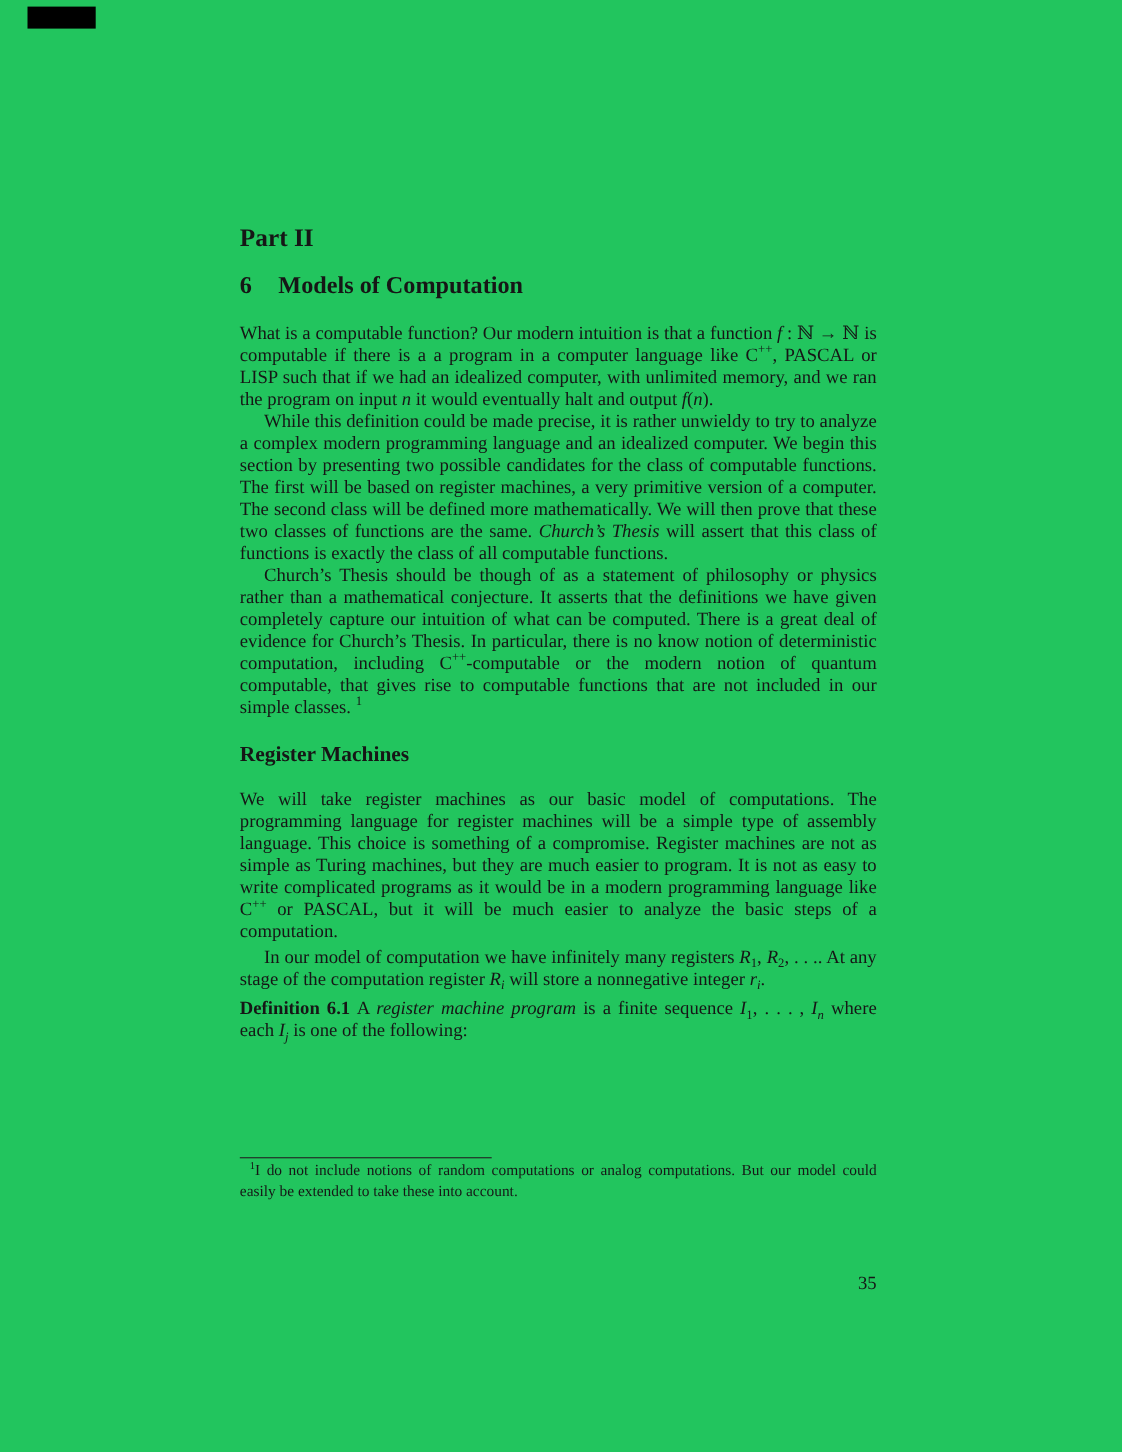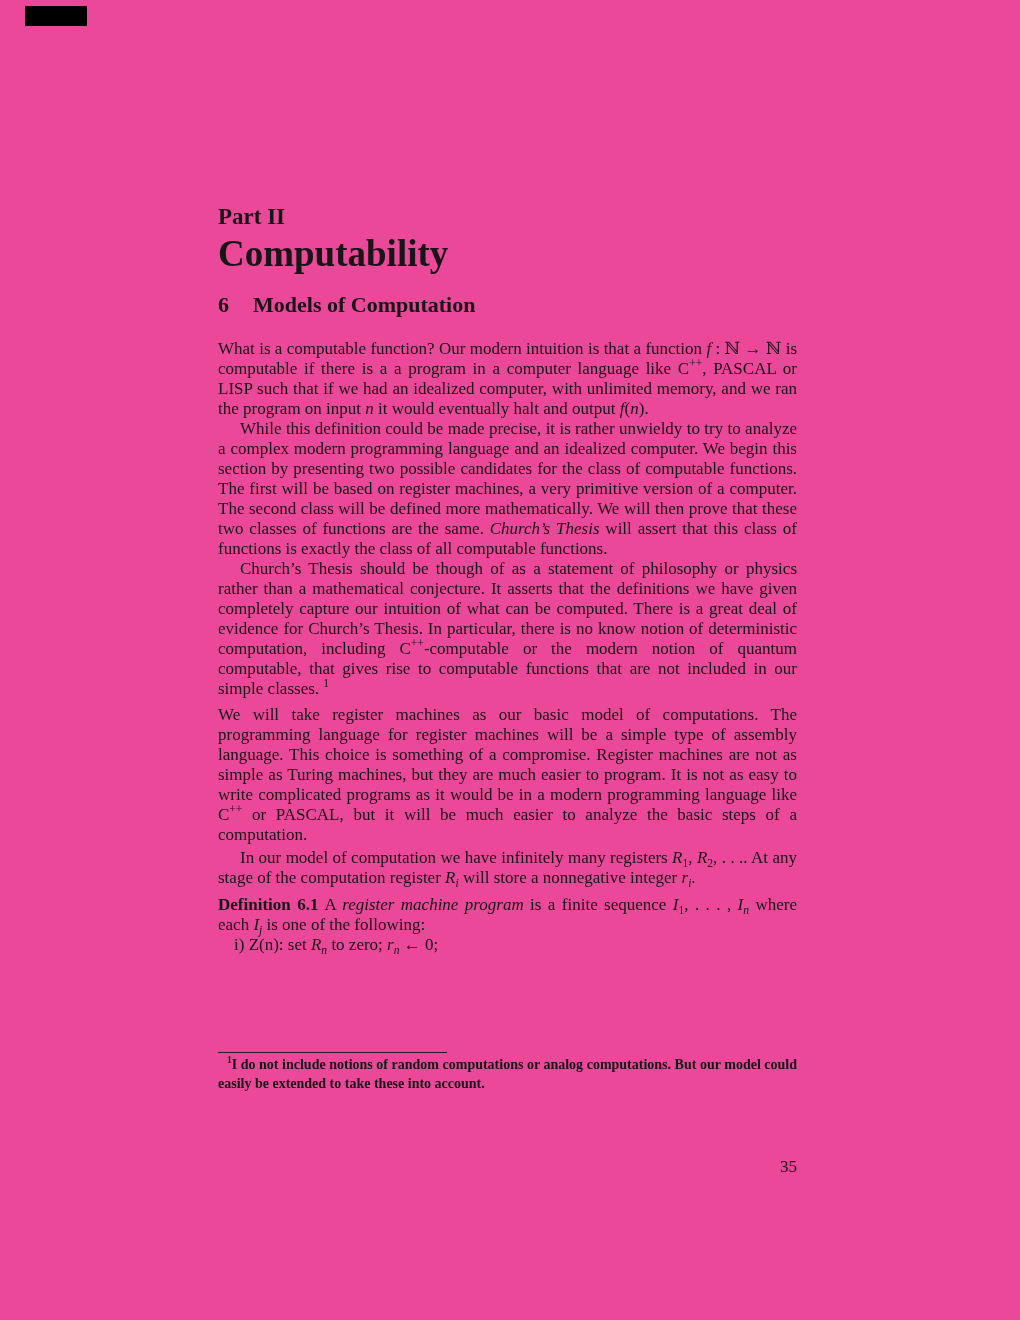--- a/index.html
+++ b/index.html
@@ -4,97 +4,96 @@
 <style>
   html, body { margin: 0; padding: 0; }
   body {
     width: 1020px; height: 1320px;
     background: #ffffff;
     font-family: "Liberation Serif", "DejaVu Serif", serif;
     color: var(--ink, #161616);
     position: relative;
     overflow: hidden;
   }
-  .page { position: absolute; inset: 0; background: #ec4899; }
+  .page { position: absolute; inset: 0; background: #22c55e; }
 
   .scan-mark {
     position: absolute; left: 25px; top: 6px;
     width: 62px; height: 20px;
     background: var(--artifact, #000000);
   }
 
   .column { position: absolute; left: 218px; top: 203px; width: 579px; }
 
   .part-label  { font-weight: bold; font-size: 23px; line-height: 27px; }
   .part-title  { font-weight: bold; font-size: 37px; line-height: 44px; margin: 2px 0 0 0; }
   .section-heading { font-weight: bold; font-size: 22px; line-height: 26px; margin: 16px 0 0 0; }
   .sec-num { margin-right: 24px; }
   .subsection-heading { font-weight: bold; font-size: 19.5px; line-height: 24px; margin: 22px 0 0 0; }
 
   p { margin: 0; font-size: 17px; line-height: 20px; text-align: justify; }
   p.first-after-section { margin-top: 21px; }
   p.indent { text-indent: 22px; }
-  p.after-subsection { margin-top: 6px; }
+  p.after-subsection { margin-top: 18px; }
   p.registers-para { margin-top: 3px; }
   p.definition { margin-top: 7px; }
   p.item-line { text-indent: 16px; text-align: left; }
 
   .seg-i  { font-style: italic; }
   .seg-b  { font-weight: bold; margin-right: 6px; }
   .seg-sup { font-size: 68%; vertical-align: super; line-height: 0; }
   .seg-sub { font-size: 68%; vertical-align: sub;   line-height: 0; }
 
   .footnote-rule {
     position: absolute; left: 218px; top: 1052px;
     width: 229px; height: 0;
     border-top: 1.2px solid #222222;
   }
   .footnotes {
     position: absolute; left: 218px; top: 1056px; width: 579px;
   }
-  .footnotes p { font-size: 14px; line-height: 18.5px; text-align: justify; font-weight: bold; }
+  .footnotes p { font-size: 14px; line-height: 18.5px; text-align: justify; }
   .footnotes p.fn-1 { text-indent: 9px; }
   .footnotes p.fn-2 { text-indent: 5px; }
 
   .page-number {
     position: absolute; left: 218px; top: 1157px; width: 579px;
     text-align: right; font-size: 17px; line-height: 20px;
   }
 </style>
 </head>
 <body style="background: rgb(255, 255, 255);">
 
 <div class="page">
 
   <div class="scan-mark"></div>
 
   <div class="column">
 
     <div class="part-label">Part II</div>
 
-    <div class="part-title">Computability</div>
 
     <div class="section-heading">
       <span class="sec-num">6</span><span>Models of Computation</span>
     </div>
 
     <p class="first-after-section"><span>What is a computable function? Our modern intuition is that a function </span><span class="seg-i">f</span><span> : ℕ → ℕ is computable if there is a a program in a computer language like C</span><span class="seg-sup">++</span><span>, PASCAL or LISP such that if we had an idealized computer, with unlimited memory, and we ran the program on input </span><span class="seg-i">n</span><span> it would eventually halt and output </span><span class="seg-i">f</span><span>(</span><span class="seg-i">n</span><span>).</span></p>
 
     <p class="indent"><span>While this definition could be made precise, it is rather unwieldy to try to analyze a complex modern programming language and an idealized computer. We begin this section by presenting two possible candidates for the class of computable functions. The first will be based on register machines, a very primitive version of a computer. The second class will be defined more mathematically. We will then prove that these two classes of functions are the same. </span><span class="seg-i">Church’s Thesis</span><span> will assert that this class of functions is exactly the class of all computable functions.</span></p>
 
     <p class="indent"><span>Church’s Thesis should be though of as a statement of philosophy or physics rather than a mathematical conjecture. It asserts that the definitions we have given completely capture our intuition of what can be computed. There is a great deal of evidence for Church’s Thesis. In particular, there is no know notion of deterministic computation, including C</span><span class="seg-sup">++</span><span>-computable or the modern notion of quantum computable, that gives rise to computable functions that are not included in our simple classes. </span><span class="seg-sup">1</span></p>
 
+    <div class="subsection-heading">Register Machines</div>
 
     <p class="after-subsection"><span>We will take register machines as our basic model of computations. The programming language for register machines will be a simple type of assembly language. This choice is something of a compromise. Register machines are not as simple as Turing machines, but they are much easier to program. It is not as easy to write complicated programs as it would be in a modern programming language like C</span><span class="seg-sup">++</span><span> or PASCAL, but it will be much easier to analyze the basic steps of a computation.</span></p>
 
     <p class="indent registers-para"><span>In our model of computation we have infinitely many registers </span><span class="seg-i">R</span><span class="seg-sub">1</span><span>, </span><span class="seg-i">R</span><span class="seg-sub">2</span><span>, . . .. At any stage of the computation register </span><span class="seg-i">R</span><span class="seg-sub seg-i">i</span><span> will store a nonnegative integer </span><span class="seg-i">r</span><span class="seg-sub seg-i">i</span><span>.</span></p>
 
     <p class="definition"><span class="seg-b">Definition 6.1</span><span>A </span><span class="seg-i">register machine program</span><span> is a finite sequence </span><span class="seg-i">I</span><span class="seg-sub">1</span><span>, . . . , </span><span class="seg-i">I</span><span class="seg-sub seg-i">n</span><span> where each </span><span class="seg-i">I</span><span class="seg-sub seg-i">j</span><span> is one of the following:</span></p>
 
-    <p class="item-line"><span>i) Z(n): set </span><span class="seg-i">R</span><span class="seg-sub seg-i">n</span><span> to zero; </span><span class="seg-i">r</span><span class="seg-sub seg-i">n</span><span> ← 0;</span></p>
 
   </div>
 
   <div class="footnote-rule"></div>
 
   <div class="footnotes">
     <p class="fn-1"><span class="seg-sup">1</span><span>I do not include notions of random computations or analog computations. But our model could easily be extended to take these into account.</span></p>
   </div>
 
   <div class="page-number">35</div>

